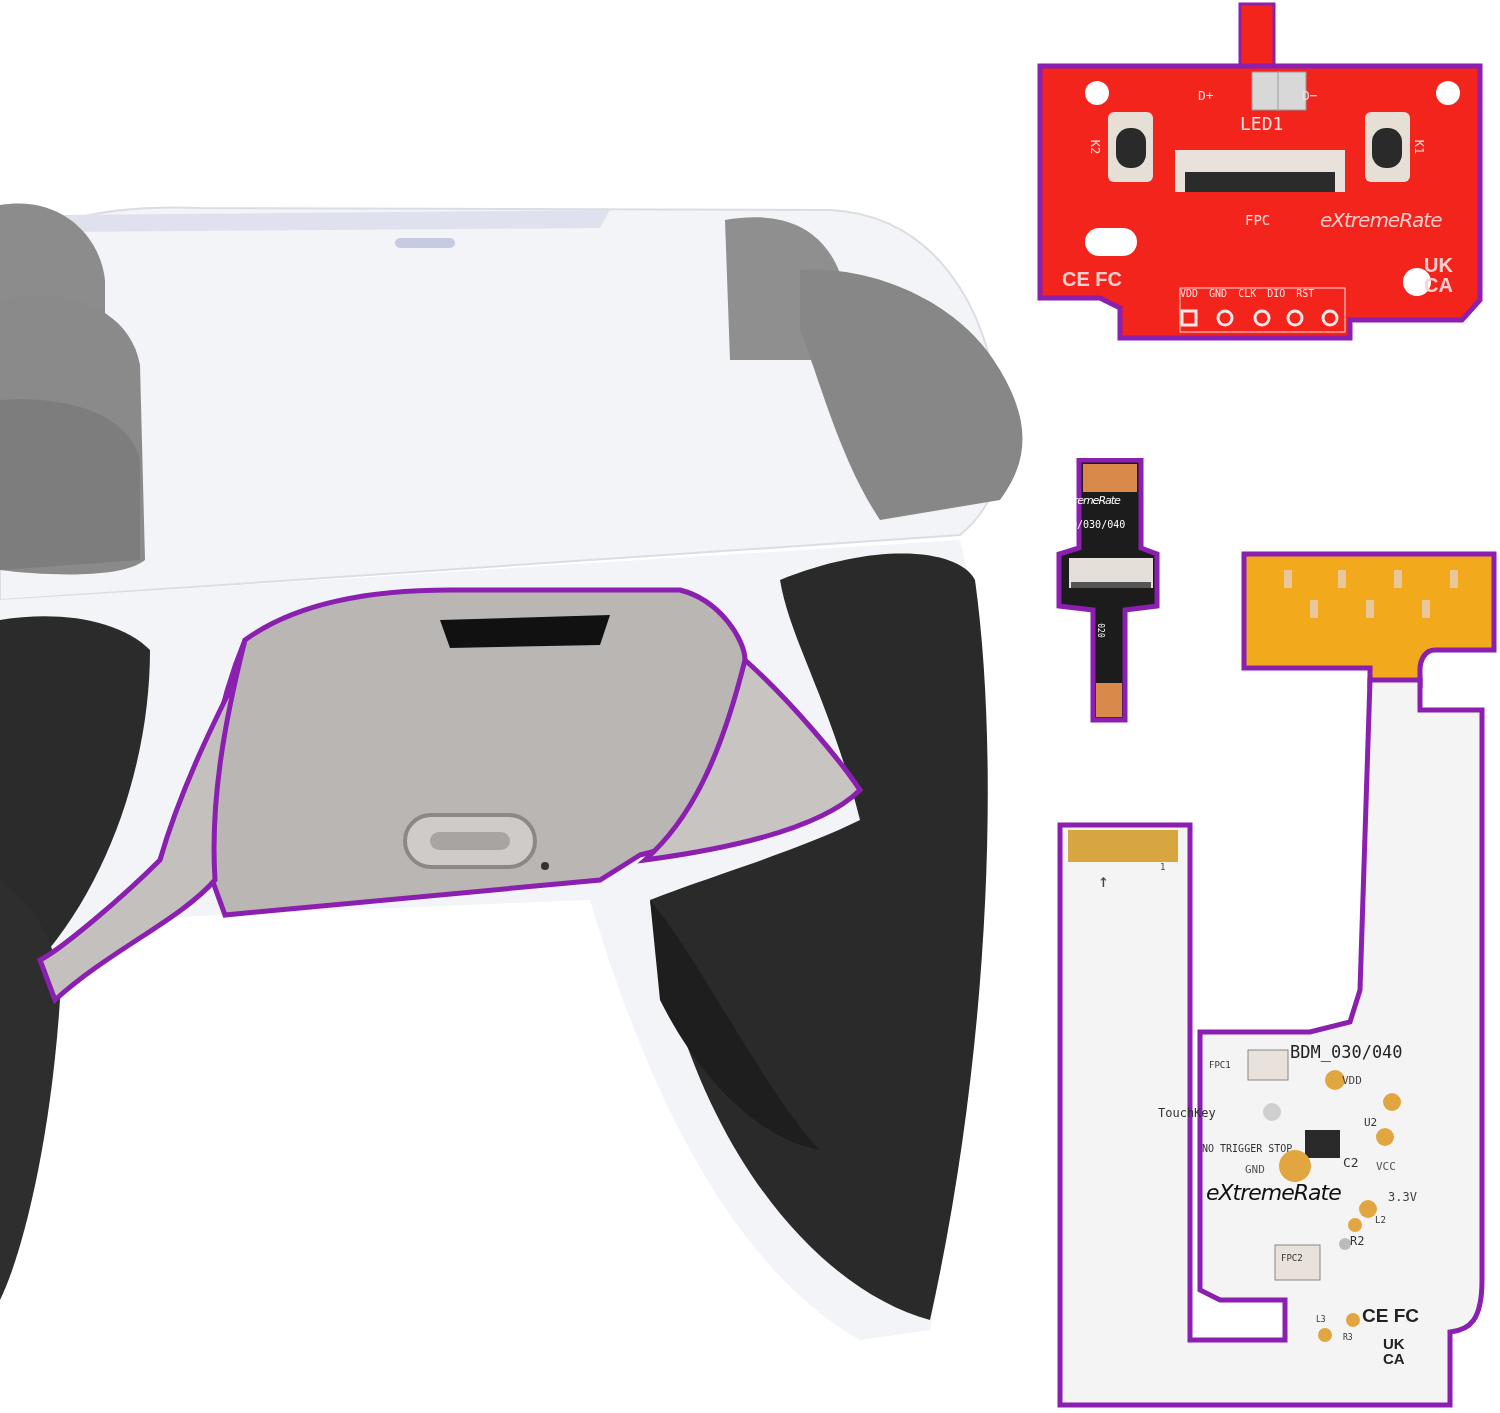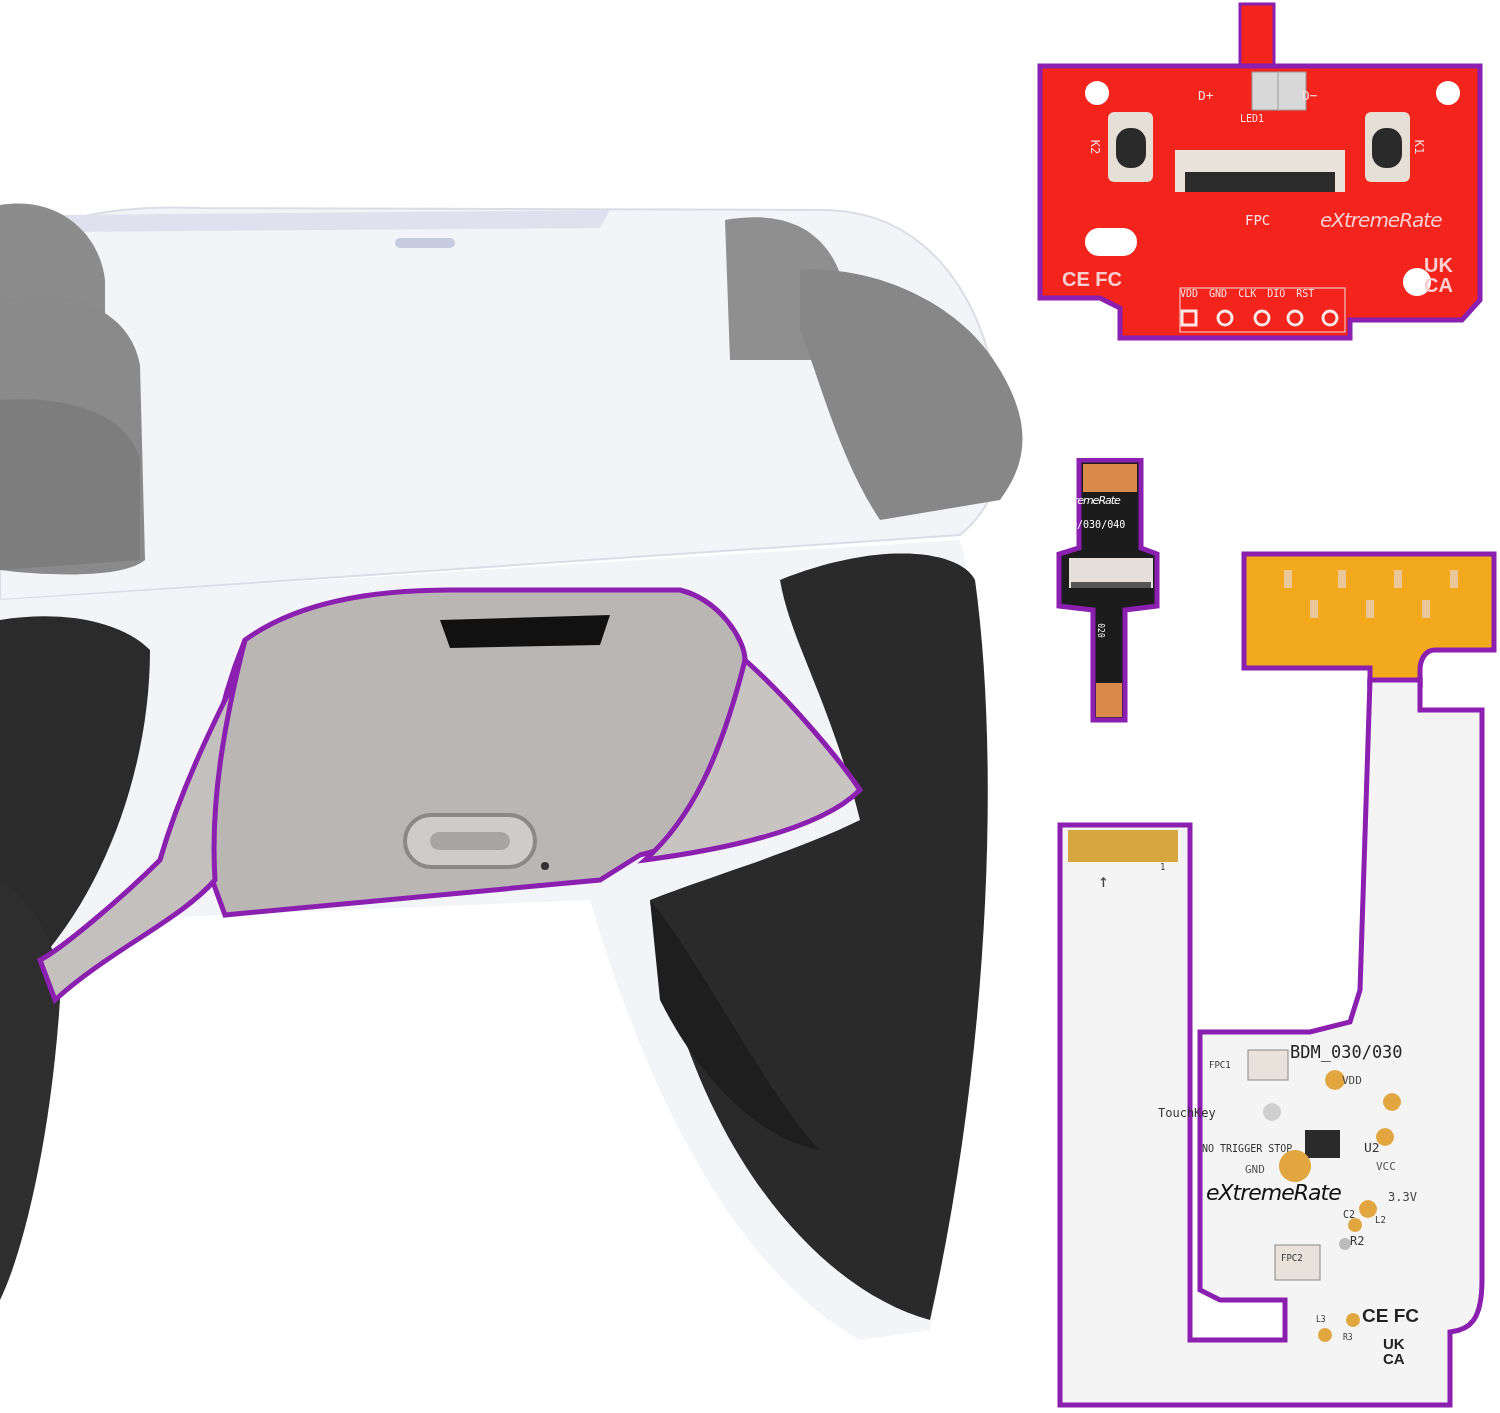--- a/index.html
+++ b/index.html
@@ -64,21 +64,21 @@
     <g fill="#f2241c" stroke="#ffe8e8" stroke-width="3">
       <rect x="152" y="311" width="14" height="14"></rect>
       <circle cx="195" cy="318" r="7"></circle>
         <circle cx="232" cy="318" r="7"></circle>
       <circle cx="265" cy="318" r="7"></circle>
         <circle cx="300" cy="318" r="7"></circle>
     </g>
   </svg>
   <div class="lbl" style="left:1198px;top:88px;font-size:13px;color:#ffdede">D+</div>
   <div class="lbl" style="left:1302px;top:88px;font-size:13px;color:#ffdede">D−</div>
-  <div class="lbl" style="left:1240px;top:113px;font-size:10px;color:#ffdede">LED1</div>
+  <div class="lbl" style="left:1240px;top:113px;font-size:18px;color:#ffdede">LED1</div>
   <div class="lbl" style="left:1088px;top:140px;font-size:12px;color:#ffdede;transform:rotate(90deg)">K2</div>
   <div class="lbl" style="left:1412px;top:140px;font-size:12px;color:#ffdede;transform:rotate(90deg)">K1</div>
   <div class="lbl" style="left:1245px;top:212px;font-size:14px;color:#ffdede">FPC</div>
   <div class="brand" style="left:1320px;top:208px;font-size:20px;color:#ffcfcf">eXtremeRate</div>
   <div style="position:absolute;left:1062px;top:268px;font-size:20px;font-weight:bold;color:#ffcfcf"><span>CE</span> <span>FC</span></div>
   <div style="position:absolute;left:1424px;top:255px;font-size:20px;font-weight:bold;line-height:20px;color:#ffcfcf">
       <div>UK</div>
       <div>CA</div>
     </div>
   <div style="position:absolute;left:1180px;top:288px;display:flex;gap:11px;font-family:'DejaVu Sans Mono',monospace;font-size:10px;color:#ffe0e0">
@@ -127,27 +127,27 @@
       <circle cx="335" cy="497" r="9"></circle>
         <circle cx="245" cy="526" r="16"></circle>
       <circle cx="318" cy="569" r="9"></circle>
         <circle cx="305" cy="585" r="7"></circle>
       <circle cx="303" cy="680" r="7"></circle>
         <circle cx="275" cy="695" r="7"></circle>
     </g>
     <circle cx="222" cy="472" r="9" fill="#cfcfcf"></circle>
     <circle cx="295" cy="604" r="6" fill="#bbb"></circle>
   </svg>
-  <div class="lbl" style="left:1290px;top:1042px;font-size:17px;color:#222">BDM_030/030</div>
+  <div class="lbl" style="left:1290px;top:1042px;font-size:17px;color:#222">BDM_030/040</div>
   <div class="lbl" style="left:1209px;top:1060px;font-size:9px;color:#333">FPC1</div>
   <div class="lbl" style="left:1342px;top:1074px;font-size:11px;color:#444">VDD</div>
   <div class="lbl" style="left:1158px;top:1106px;font-size:12px;color:#333">TouchKey</div>
-  <div class="lbl" style="left:1364px;top:1140px;font-size:13px;color:#333">U2</div>
+  <div class="lbl" style="left:1364px;top:1116px;font-size:11px;color:#333">U2</div>
   <div class="lbl" style="left:1202px;top:1143px;font-size:10px;color:#333">NO TRIGGER STOP</div>
-  <div class="lbl" style="left:1343px;top:1209px;font-size:10px;color:#333">C2</div>
+  <div class="lbl" style="left:1343px;top:1155px;font-size:13px;color:#333">C2</div>
   <div class="lbl" style="left:1245px;top:1163px;font-size:11px;color:#555">GND</div>
   <div class="lbl" style="left:1376px;top:1160px;font-size:11px;color:#555">VCC</div>
   <div class="brand" style="left:1206px;top:1180px;font-size:22px;color:#111">eXtremeRate</div>
   <div class="lbl" style="left:1388px;top:1190px;font-size:12px;color:#404040">3.3V</div>
   <div class="lbl" style="left:1375px;top:1215px;font-size:9px;color:#333">L2</div>
   <div class="lbl" style="left:1350px;top:1234px;font-size:12px;color:#333">R2</div>
   <div class="lbl" style="left:1281px;top:1253px;font-size:9px;color:#333">FPC2</div>
   <div class="lbl" style="left:1316px;top:1315px;font-size:8px;color:#333">L3</div>
   <div class="lbl" style="left:1343px;top:1333px;font-size:8px;color:#333">R3</div>
   <div style="position:absolute;left:1362px;top:1305px;font-size:19px;font-weight:bold;color:#222"><span>CE</span> <span>FC</span></div>

